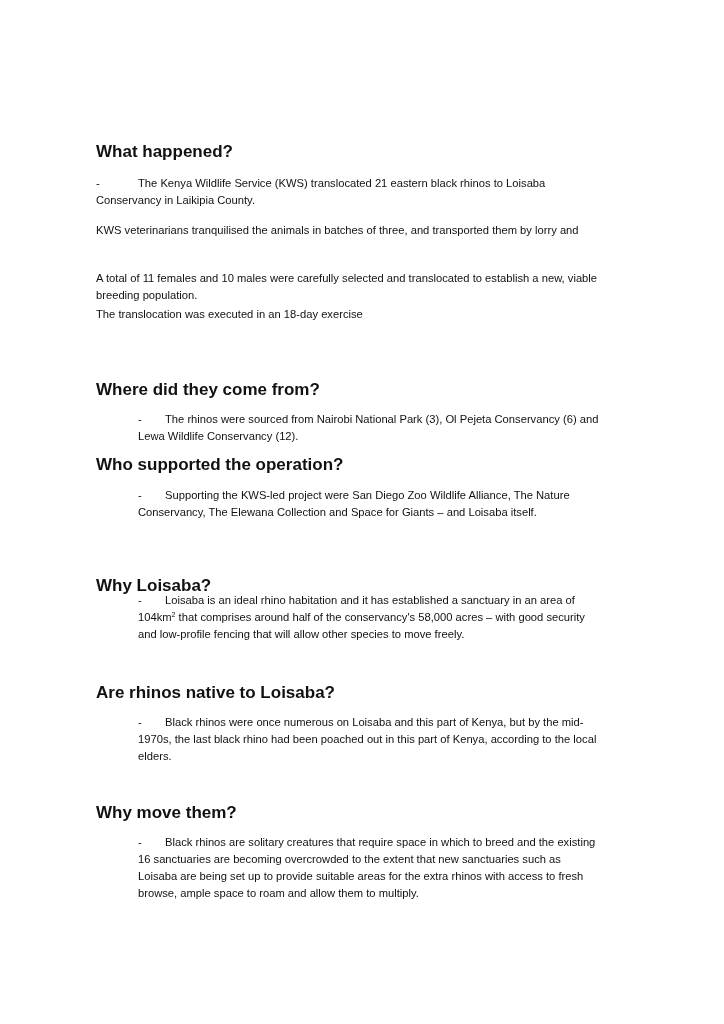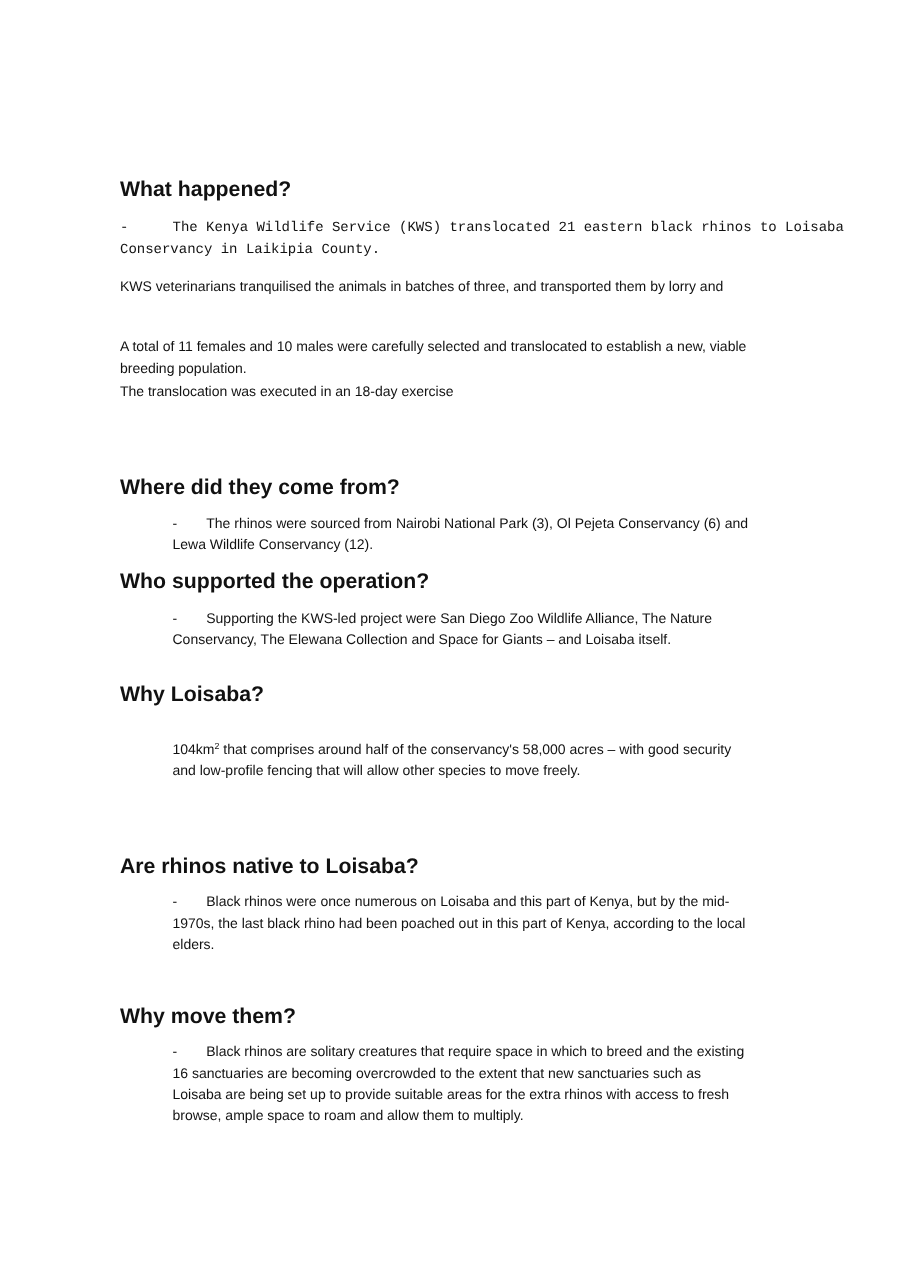--- a/index.html
+++ b/index.html
@@ -58,21 +58,21 @@
     }
     sup { font-size: 7px; line-height: 0; vertical-align: 4px; }
   </style>
 </head>
 <body>
 
 <div class="page">
 
   <div class="heading" style="top:143px;">What happened?</div>
 
-  <div class="para" style="top:175px;font-family:Liberation Mono, monospace;">
+  <div class="para" style="top:175px;">
     <span class="line"><span class="dash-wide">-</span><span>The Kenya Wildlife Service (KWS) translocated 21 eastern black rhinos to Loisaba</span></span>
     <span class="line">Conservancy in Laikipia County.</span>
   </div>
 
   <div class="para" style="top:222px;">
     <span class="line">KWS veterinarians tranquilised the animals in batches of three, and transported them by lorry and</span>
   </div>
 
   <div class="para" style="top:270px;">
     <span class="line">A total of 11 females and 10 males were carefully selected and translocated to establish a new, viable</span>
@@ -90,23 +90,24 @@
     <span class="line">Lewa Wildlife Conservancy (12).</span>
   </div>
 
   <div class="heading" style="top:456px;">Who supported the operation?</div>
 
   <div class="bullet-block" style="top:487px;">
     <span class="line"><span class="dash">-</span><span>Supporting the KWS-led project were San Diego Zoo Wildlife Alliance, The Nature</span></span>
     <span class="line">Conservancy, The Elewana Collection and Space for Giants – and Loisaba itself.</span>
   </div>
 
-  <div class="heading" style="top:547px;">Why Loisaba?</div>
+  <div class="heading" style="top:577px;">Why Loisaba?</div>
 
   <div class="bullet-block" style="top:592px;">
+    <span class="line"><span class="dash">-</span><span>Loisaba is an ideal rhino habitation and it has established a sanctuary in an area of</span></span>
     <span class="line"><span>104km</span><sup>2</sup><span> that comprises around half of the conservancy's 58,000 acres – with good security</span></span>
     <span class="line">and low-profile fencing that will allow other species to move freely.</span>
   </div>
 
   <div class="heading" style="top:684px;">Are rhinos native to Loisaba?</div>
 
   <div class="bullet-block" style="top:714px;">
     <span class="line"><span class="dash">-</span><span>Black rhinos were once numerous on Loisaba and this part of Kenya, but by the mid-</span></span>
     <span class="line">1970s, the last black rhino had been poached out in this part of Kenya, according to the local</span>
     <span class="line">elders.</span>

